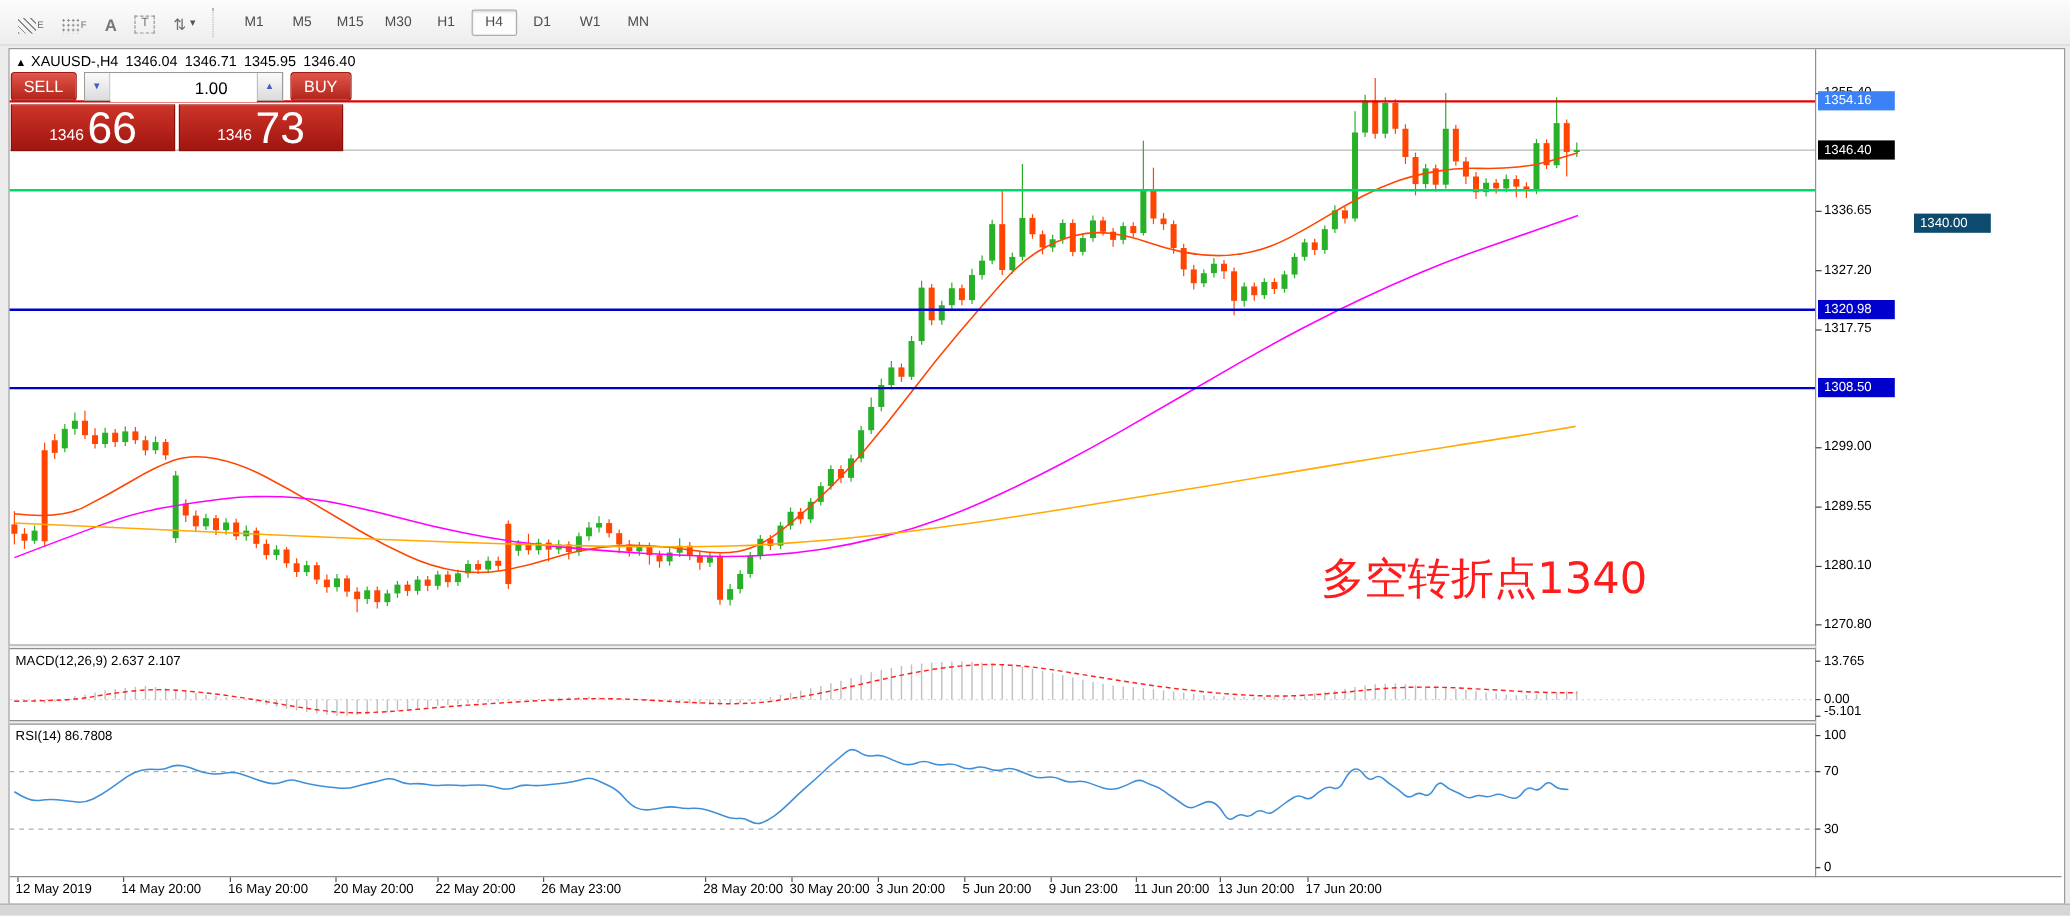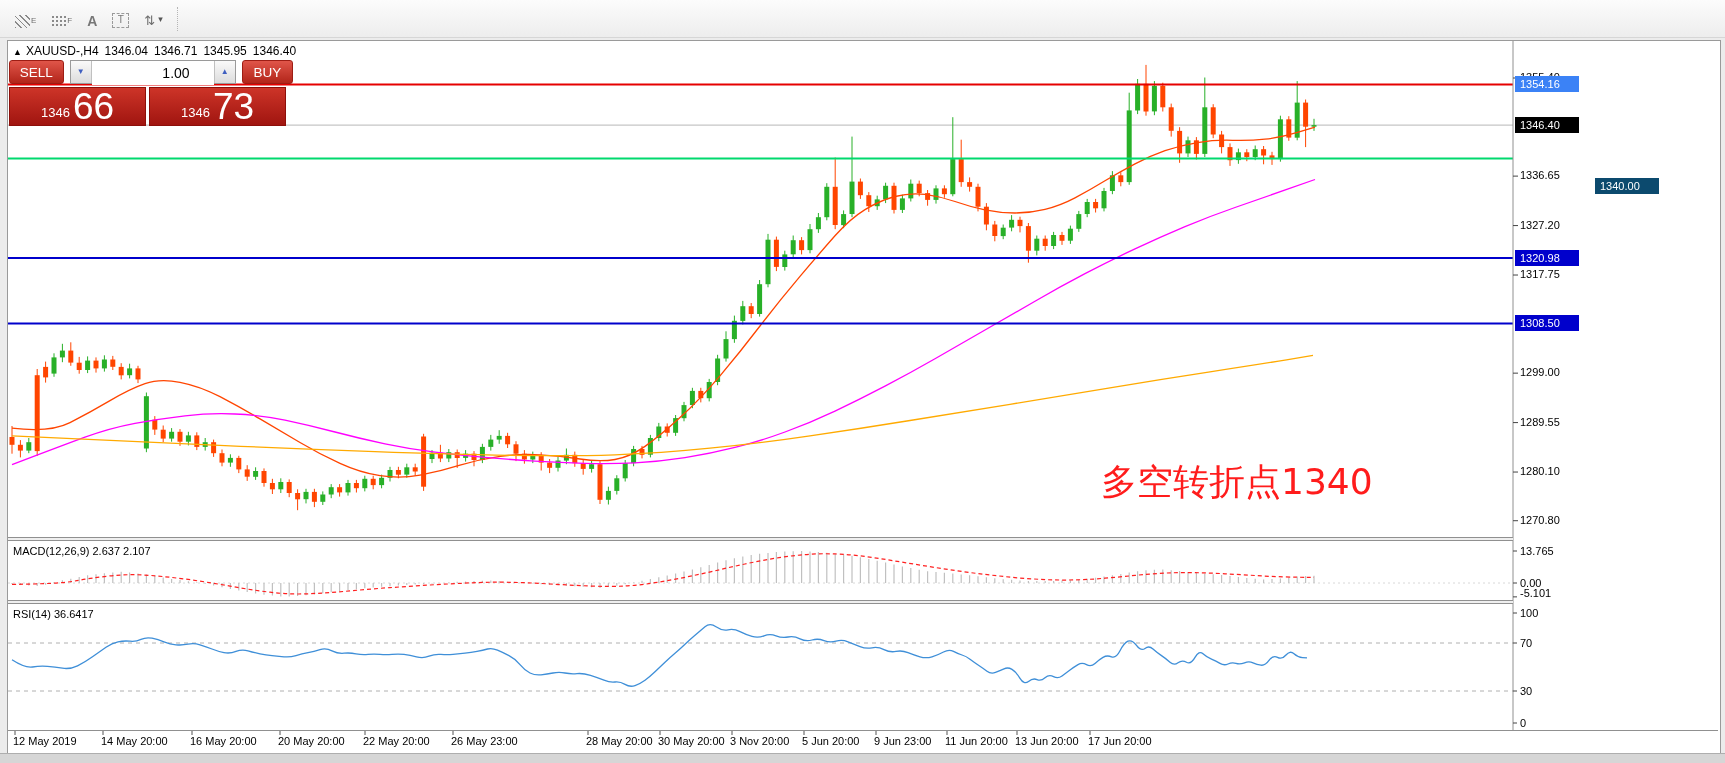--- a/index.html
+++ b/index.html
@@ -85,20 +85,31 @@
   </span>
   <span class="tbicon lettericon">A</span>
   <span class="tbicon">
     <span class="tbox">T</span>
   </span>
   <span class="tbicon">
     <span class="arrowsglyph">⇅</span>
     <span class="caret">▾</span>
   </span>
   <span id="tbsep"></span>
+  <div id="tf">
+      <div class="tfbtn">M1</div>
+      <div class="tfbtn">M5</div>
+      <div class="tfbtn">M15</div>
+      <div class="tfbtn">M30</div>
+      <div class="tfbtn">H1</div>
+      <div class="tfbtn active">H4</div>
+      <div class="tfbtn">D1</div>
+      <div class="tfbtn">W1</div>
+      <div class="tfbtn">MN</div>
+    </div>
 </div>
 
 <div id="win"></div>
 <svg id="gfx">
     <line x1="8" y1="125.097" x2="1513" y2="125.097" stroke="#b8b8b8" stroke-width="1"></line>
     <g>
       <line x1="12" x2="12" y1="426.0" y2="453.7" stroke="#ff4500"></line>
       <rect x="9.5" width="5" y="437.0" height="7.8" fill="#ff4500"></rect>
     </g>
     <g>
@@ -949,21 +960,21 @@
       <span class="pbbig">66</span>
     </div>
     <div class="pricebox">
       <span class="pbsmall">1346</span>
       <span class="pbbig">73</span>
     </div>
   </div>
 </div>
 
 <div class="paneltitle" style="left:13px;top:545px;">MACD(12,26,9) 2.637 2.107</div>
-<div class="paneltitle" style="left:13px;top:608px;">RSI(14) 36.6417</div>
+<div class="paneltitle" style="left:13px;top:608px;">RSI(14) 86.7808</div>
 
 <div id="annot">多空转折点1340</div>
 
 <div id="gen">
     <div class="ylab" style="left: 1520px; top: 70px;">1355.40</div>
     <div class="ylab" style="left: 1520px; top: 168px;">1336.65</div>
     <div class="ylab" style="left: 1520px; top: 218px;">1327.20</div>
     <div class="ylab" style="left: 1520px; top: 267px;">1317.75</div>
     <div class="ylab" style="left: 1520px; top: 365px;">1299.00</div>
     <div class="ylab" style="left: 1520px; top: 415px;">1289.55</div>
@@ -982,19 +993,19 @@
     <div class="indlab" style="left: 1520px; top: 684px;">30</div>
     <div class="indlab" style="left: 1520px; top: 716px;">0</div>
     <div class="xlab" style="left: 13px; top: 735px;">12 May 2019</div>
     <div class="xlab" style="left: 101px; top: 735px;">14 May 20:00</div>
     <div class="xlab" style="left: 190px; top: 735px;">16 May 20:00</div>
     <div class="xlab" style="left: 278px; top: 735px;">20 May 20:00</div>
     <div class="xlab" style="left: 363px; top: 735px;">22 May 20:00</div>
     <div class="xlab" style="left: 451px; top: 735px;">26 May 23:00</div>
     <div class="xlab" style="left: 586px; top: 735px;">28 May 20:00</div>
     <div class="xlab" style="left: 658px; top: 735px;">30 May 20:00</div>
-    <div class="xlab" style="left: 730px; top: 735px;">3 Nov 20:00</div>
+    <div class="xlab" style="left: 730px; top: 735px;">3 Jun 20:00</div>
     <div class="xlab" style="left: 802px; top: 735px;">5 Jun 20:00</div>
     <div class="xlab" style="left: 874px; top: 735px;">9 Jun 23:00</div>
     <div class="xlab" style="left: 945px; top: 735px;">11 Jun 20:00</div>
     <div class="xlab" style="left: 1015px; top: 735px;">13 Jun 20:00</div>
     <div class="xlab" style="left: 1088px; top: 735px;">17 Jun 20:00</div>
   </div>
 
 </body></html>

